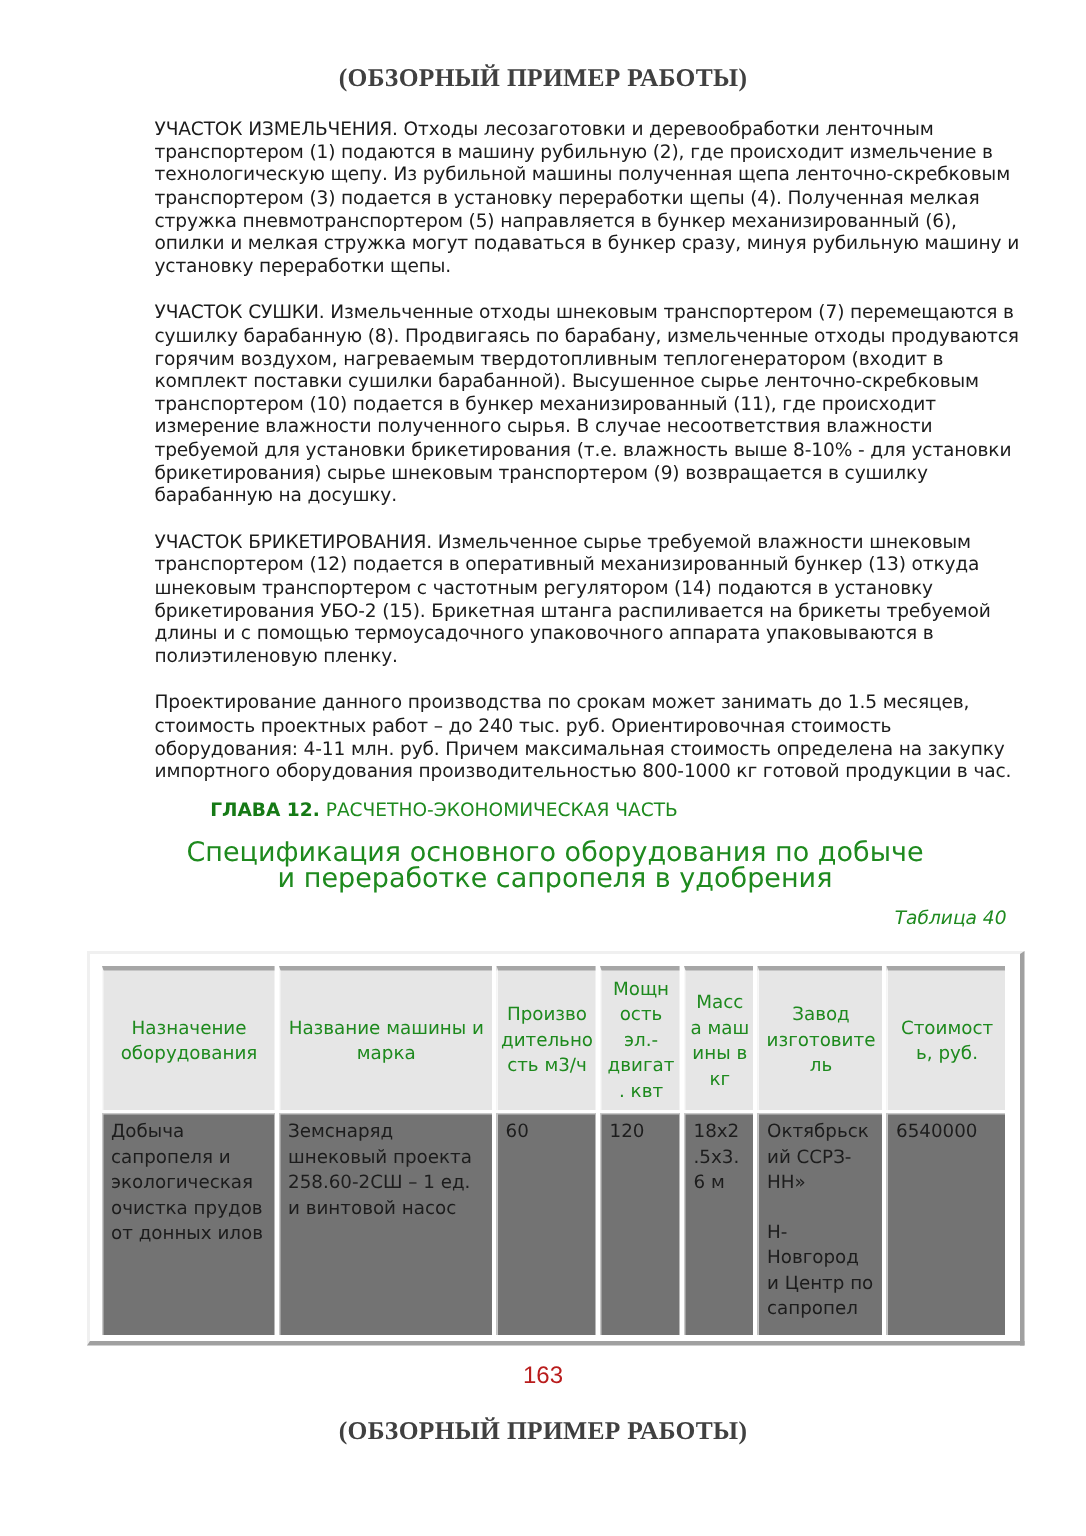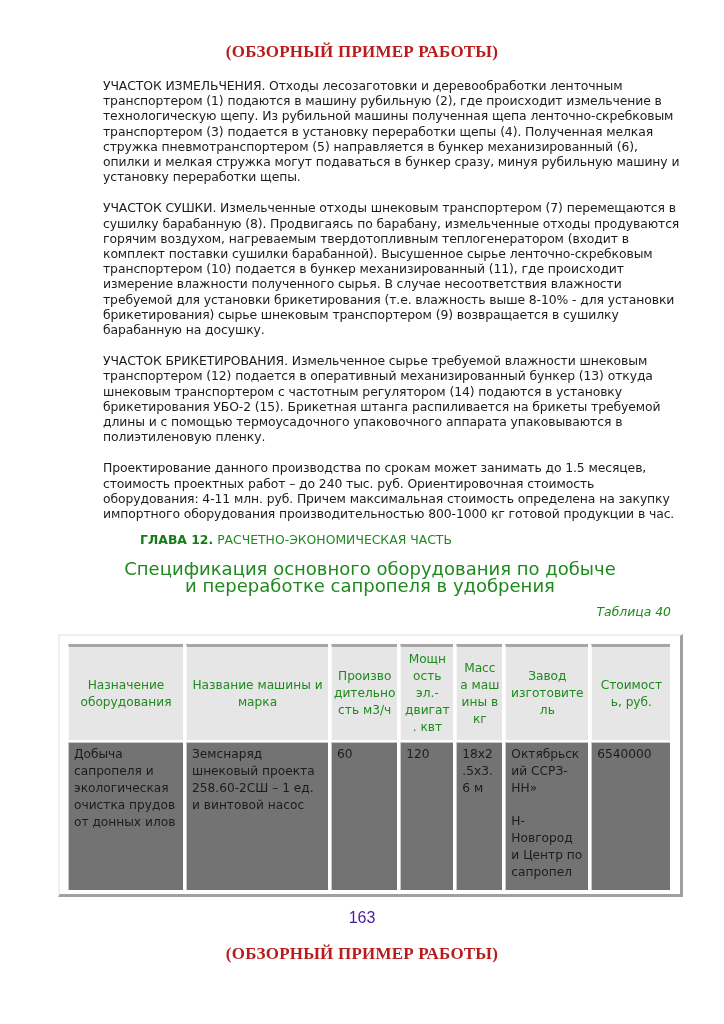--- a/index.html
+++ b/index.html
@@ -1,20 +1,20 @@
 <!DOCTYPE html>
 <html><head>
 <meta charset="utf-8">
 <style>
   html, body { margin:0; padding:0; background:#ffffff; }
   body { width:724px; height:1024px; position:relative; overflow:hidden;
          font-family:"DejaVu Sans", sans-serif; color:#1a1a1a; }
   .watermark { position:absolute; left:0; width:724px; text-align:center;
                font-family:"Liberation Serif", serif; font-weight:bold;
-               font-size:17px; color:#b91c1c; letter-spacing:0.2px; }
+               font-size:17px; color:#404040; letter-spacing:0.2px; }
   .wm-top { top:42px; }
   .wm-bottom { top:944px; }
   .content { position:absolute; left:103px; top:78px; width:580px; }
   .para { font-size:12.4px; line-height:15.2px; margin:0 0 16px 0; color:#1c1c1c; letter-spacing:-0.1px; }
   .chapter { position:absolute; left:0; width:592px; top:532px; text-align:center;
              font-size:12.4px; color:#1e8a1e; }
   .chapter b { color:#167a16; }
   .spec-title { position:absolute; left:120px; width:500px; top:560px; text-align:center;
                 font-size:18px; line-height:17px; color:#1e8a1e; }
   .table-num { position:absolute; right:53px; top:604px; font-size:12.4px;
@@ -26,21 +26,21 @@
   table.spec { position:absolute; left:5px; top:6px; border-collapse:separate; border-spacing:3px 2px; }
   table.spec td { font-size:12.2px; line-height:17px; vertical-align:top; box-sizing:border-box; }
   table.spec thead td { background:#e6e6e6; color:#1e8a1e; text-align:center; vertical-align:middle;
                         border-top:3px solid #a6a6a6; border-left:1px solid #f8f8f8; height:96px; padding:0 2px; }
   table.spec tbody td { background:#737373; color:#1c1c1c; border-top:1px solid #c8c8c8;
                         border-left:1px solid #c8c8c8; height:148px; padding:3px 5px; }
   .c1 { width:115px; } .c2 { width:142px; } .c3 { width:64px; }
   .c4 { width:53px;margin-top:45px; } .c5 { width:46px; } .c6 { width:83px; } .c7 { width:79px; }
   .center { }
   .page-num { position:absolute; left:0; width:724px; top:909px; text-align:center;
-              font-family:"Liberation Sans", sans-serif; font-size:16px; color:#4c1d95; }
+              font-family:"Liberation Sans", sans-serif; font-size:16px; color:#b91c1c; }
 </style>
 </head>
 <body>
 
 <div class="watermark wm-top">(ОБЗОРНЫЙ ПРИМЕР РАБОТЫ)</div>
 
 <div class="content">
   <p class="para">УЧАСТОК ИЗМЕЛЬЧЕНИЯ. Отходы лесозаготовки и деревообработки ленточным транспортером (1) подаются в машину рубильную (2), где происходит измельчение в технологическую щепу. Из рубильной машины полученная щепа ленточно-скребковым транспортером (3) подается в установку переработки щепы (4). Полученная мелкая стружка пневмотранспортером (5) направляется в бункер механизированный (6), опилки и мелкая стружка могут подаваться в бункер сразу, минуя рубильную машину и установку переработки щепы.</p>
   <p class="para">УЧАСТОК СУШКИ. Измельченные отходы шнековым транспортером (7) перемещаются в сушилку барабанную (8). Продвигаясь по барабану, измельченные отходы продуваются горячим воздухом, нагреваемым твердотопливным теплогенератором (входит в комплект поставки сушилки барабанной). Высушенное сырье ленточно-скребковым транспортером (10) подается в бункер механизированный (11), где происходит измерение влажности полученного сырья. В случае несоответствия влажности требуемой для установки брикетирования (т.е. влажность выше 8-10% - для установки брикетирования) сырье шнековым транспортером (9) возвращается в сушилку барабанную на досушку.</p>
   <p class="para">УЧАСТОК БРИКЕТИРОВАНИЯ. Измельченное сырье требуемой влажности шнековым транспортером (12) подается в оперативный механизированный бункер (13) откуда шнековым транспортером с частотным регулятором (14) подаются в установку брикетирования УБО-2 (15). Брикетная штанга распиливается на брикеты требуемой длины и с помощью термоусадочного упаковочного аппарата упаковываются в полиэтиленовую пленку.</p>

